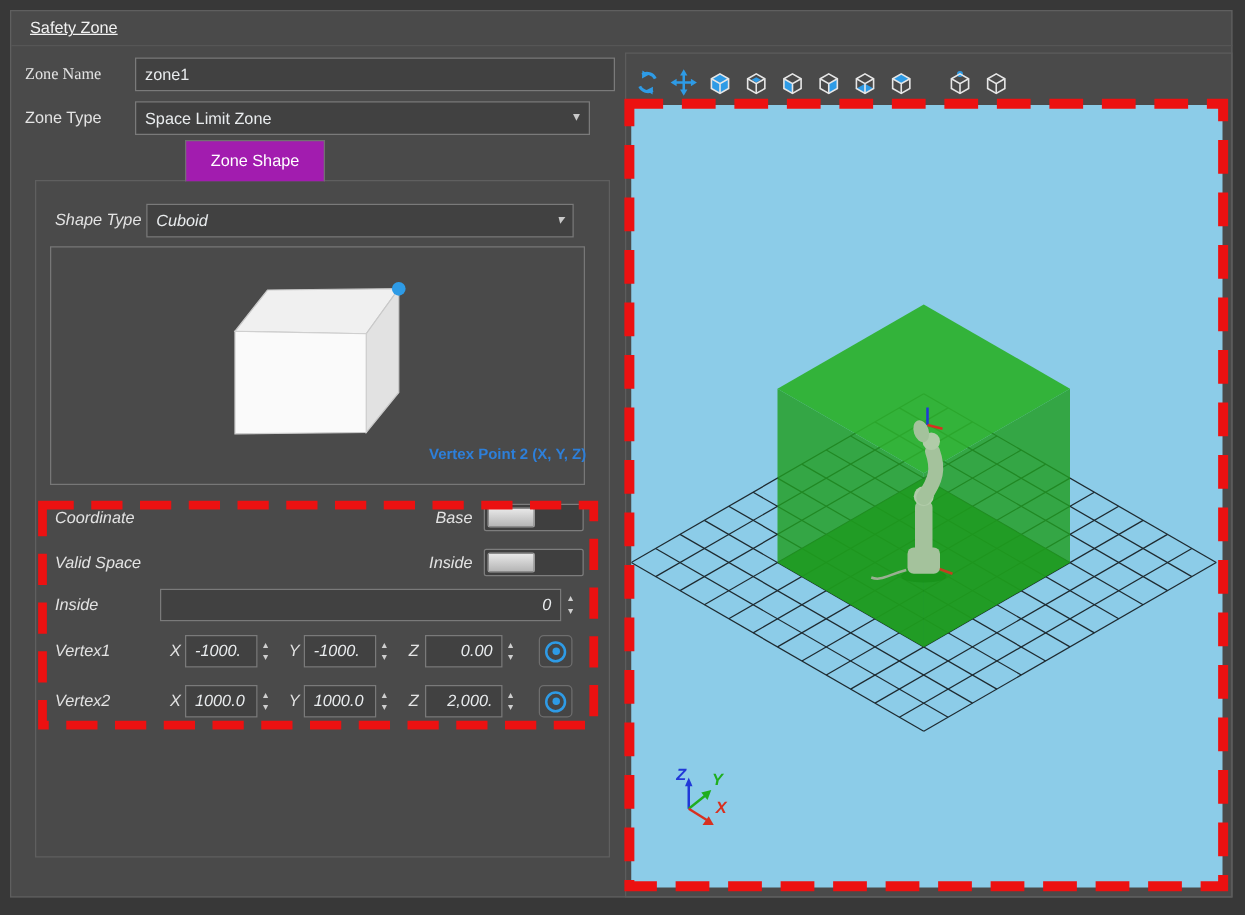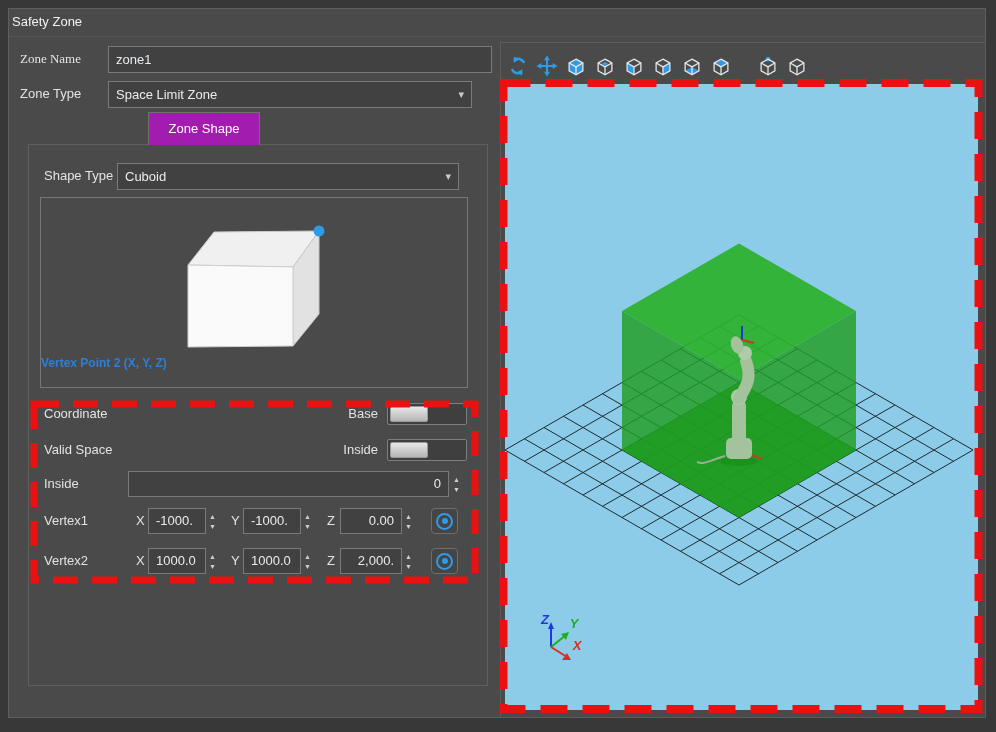--- a/index.html
+++ b/index.html
@@ -1,36 +1,36 @@
 <!DOCTYPE html>
 <html style="--accent: #2E9BE6; --highlight_red: #EC1111; --viewport_sky: #8CCCE8; --zone_green_top: #2CB02C; --zone_green_side: #219E21; --zone_green_bottom: #0D870D; --grid_line: #1E2A30; --caption_blue: #2D7FD9; --axis_x: #D83020; --axis_y: #1FAE1F; --axis_z: #2038D8; --robot_body: #A4C29C;"><head>
 <meta charset="utf-8">
 <style>
   html,body{margin:0;padding:0;background:#2c2c2c;}
   .window{position:relative;width:996px;height:732px;background:#383838;
           font-family:"Liberation Sans",sans-serif;font-size:13px;color:#e3e3e3;
           overflow:hidden;user-select:none;}
   .abs{position:absolute;}
   .groupbox{left:8px;top:8px;width:978px;height:710px;background:#4a4a4a;border:1px solid #5f5f5f;box-sizing:border-box;}
-  .gb-title{left:12px;top:14px;color:#f2f2f2;}
+  .gb-title{left:24px;top:14px;color:#f2f2f2;text-decoration:underline;}
   .gb-sep{left:9px;top:36px;width:977px;height:1px;background:#565656;}
   .lbl{height:26px;line-height:26px;white-space:nowrap;}
   .field,.combo{background:#414141;border:1px solid #7a7a7a;box-sizing:border-box;
                 height:27px;line-height:25px;padding:0 7px;color:#e9ecee;}
   .combo{padding-right:22px;}
   .combo .arrow{position:absolute;right:7px;top:0;line-height:25px;color:#c9c9c9;font-size:11px;}
   .tab{box-sizing:border-box;text-align:center;}
   .tab-inactive{left:28px;top:116px;width:120px;height:28px;line-height:28px;background:#454545;
                 border:1px solid #5a5a5a;border-bottom:none;color:#c9c9c9;z-index:1;}
   .tab-active{left:148px;top:112px;width:112px;height:33px;line-height:31px;background:#a21caf;
               border:1px solid #707070;border-bottom:none;color:#ffffff;z-index:3;}
   .tabpanel{left:28px;top:144px;width:460px;height:542px;border:1px solid #5f5f5f;background:#4a4a4a;z-index:2;box-sizing:border-box;}
   .preview{left:40px;top:197px;width:428px;height:191px;border:1px solid #777;box-sizing:border-box;z-index:3;}
-  .caption{left:0;top:158px;width:428px;text-align:left;font-weight:bold;font-size:12px;color:var(--caption_blue,#2d7fd9);}
-  .z3{z-index:3;}
+  .caption{left:0;top:158px;width:428px;text-align:right;font-weight:bold;font-size:12px;color:var(--caption_blue,#2d7fd9);}
+  .z3{z-index:3;font-style:italic;}
   .num{text-align:right;}
   .toggle{width:80px;height:22px;background:#3f3f3f;border:1px solid #7d7d7d;box-sizing:border-box;border-radius:2px;}
   .knob{position:absolute;left:2px;top:2px;width:38px;height:16px;border:1px solid #9a9a9a;box-sizing:border-box;
         background:linear-gradient(#e8e8e8,#b5b5b5);border-radius:2px;}
   .spin{display:flex;flex-direction:column;justify-content:center;gap:3px;height:26px;}
   .spin span{font-size:7px;line-height:7px;color:#cfcfcf;cursor:pointer;}
   .target-btn{width:27px;height:26px;border:1px solid #6e6e6e;border-radius:4px;background:#454545;box-sizing:border-box;
               display:flex;align-items:center;justify-content:center;}
   .ring{width:13px;height:13px;border:2px solid var(--accent,#2e9be6);border-radius:50%;display:flex;align-items:center;justify-content:center;}
   .dot{width:6px;height:6px;border-radius:50%;background:var(--accent,#2e9be6);}

